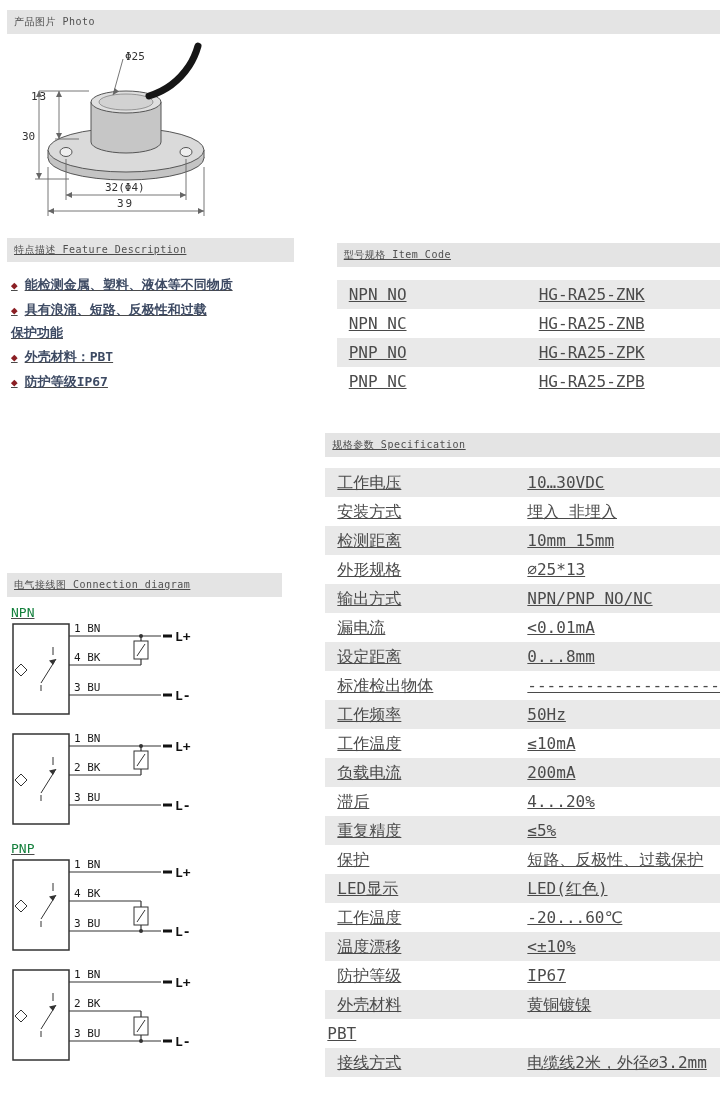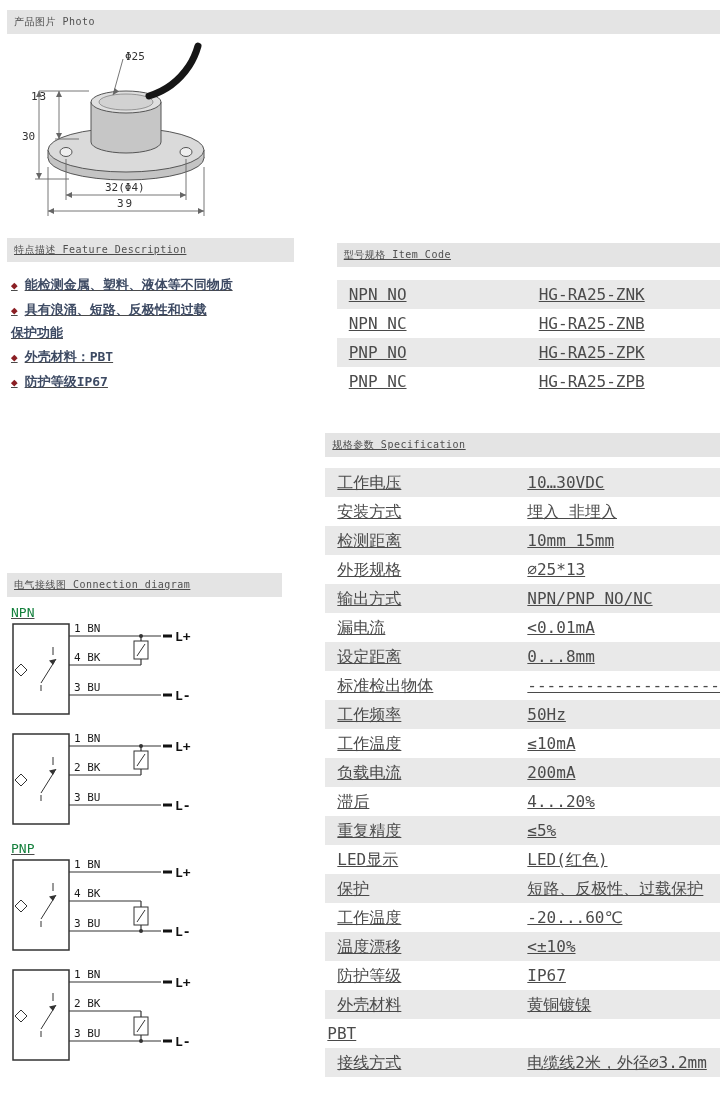--- a/index.html
+++ b/index.html
@@ -284,26 +284,26 @@
           </div>
         <div class="row">
             <div class="c1">滞后</div>
             <div class="c2">4...20%</div>
           </div>
         <div class="row">
             <div class="c1">重复精度</div>
             <div class="c2">≤5%</div>
           </div>
         <div class="row">
+            <div class="c1">保护</div>
+            <div class="c2">短路、反极性、过载保护</div>
+          </div>
+        <div class="row">
             <div class="c1">LED显示</div>
             <div class="c2">LED(红色)</div>
-          </div>
-        <div class="row">
-            <div class="c1">保护</div>
-            <div class="c2">短路、反极性、过载保护</div>
           </div>
         <div class="row">
             <div class="c1">工作温度</div>
             <div class="c2">-20...60℃</div>
           </div>
         <div class="row">
             <div class="c1">温度漂移</div>
             <div class="c2">&lt;±10%</div>
           </div>
         <div class="row">

